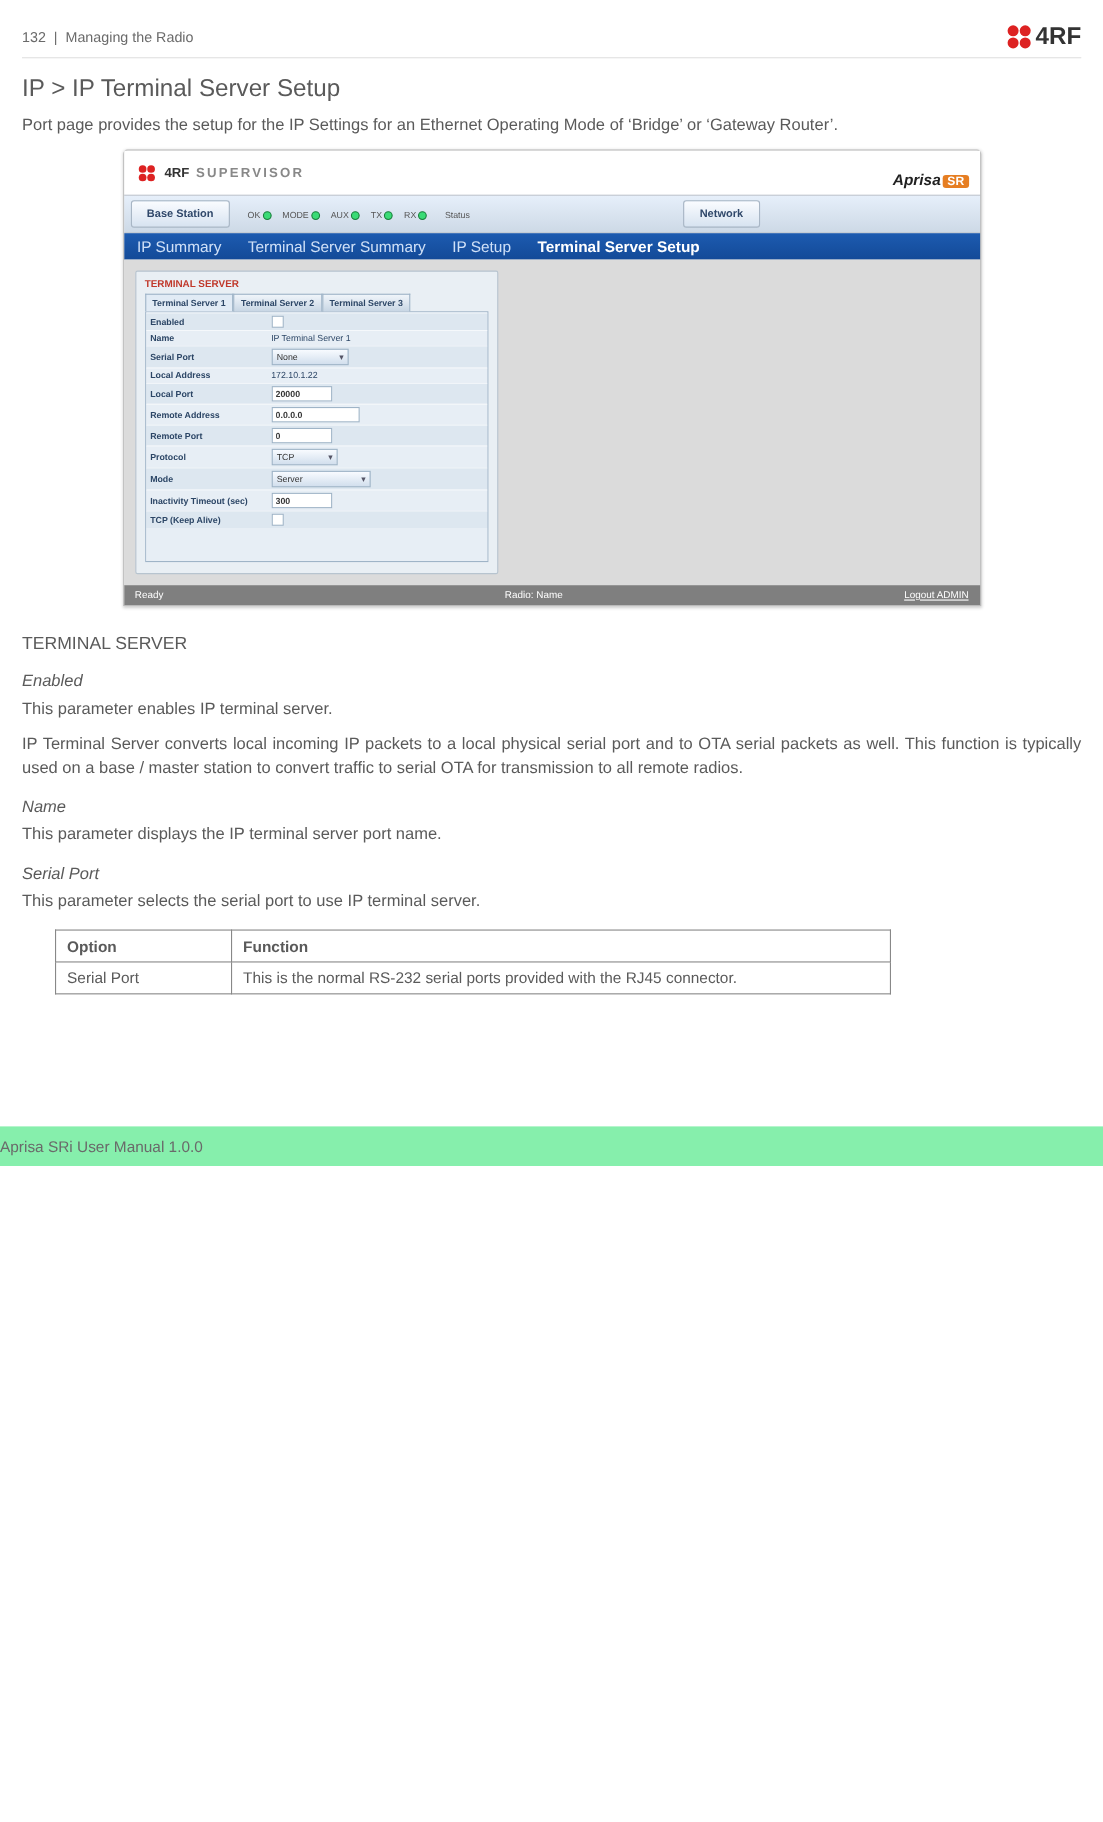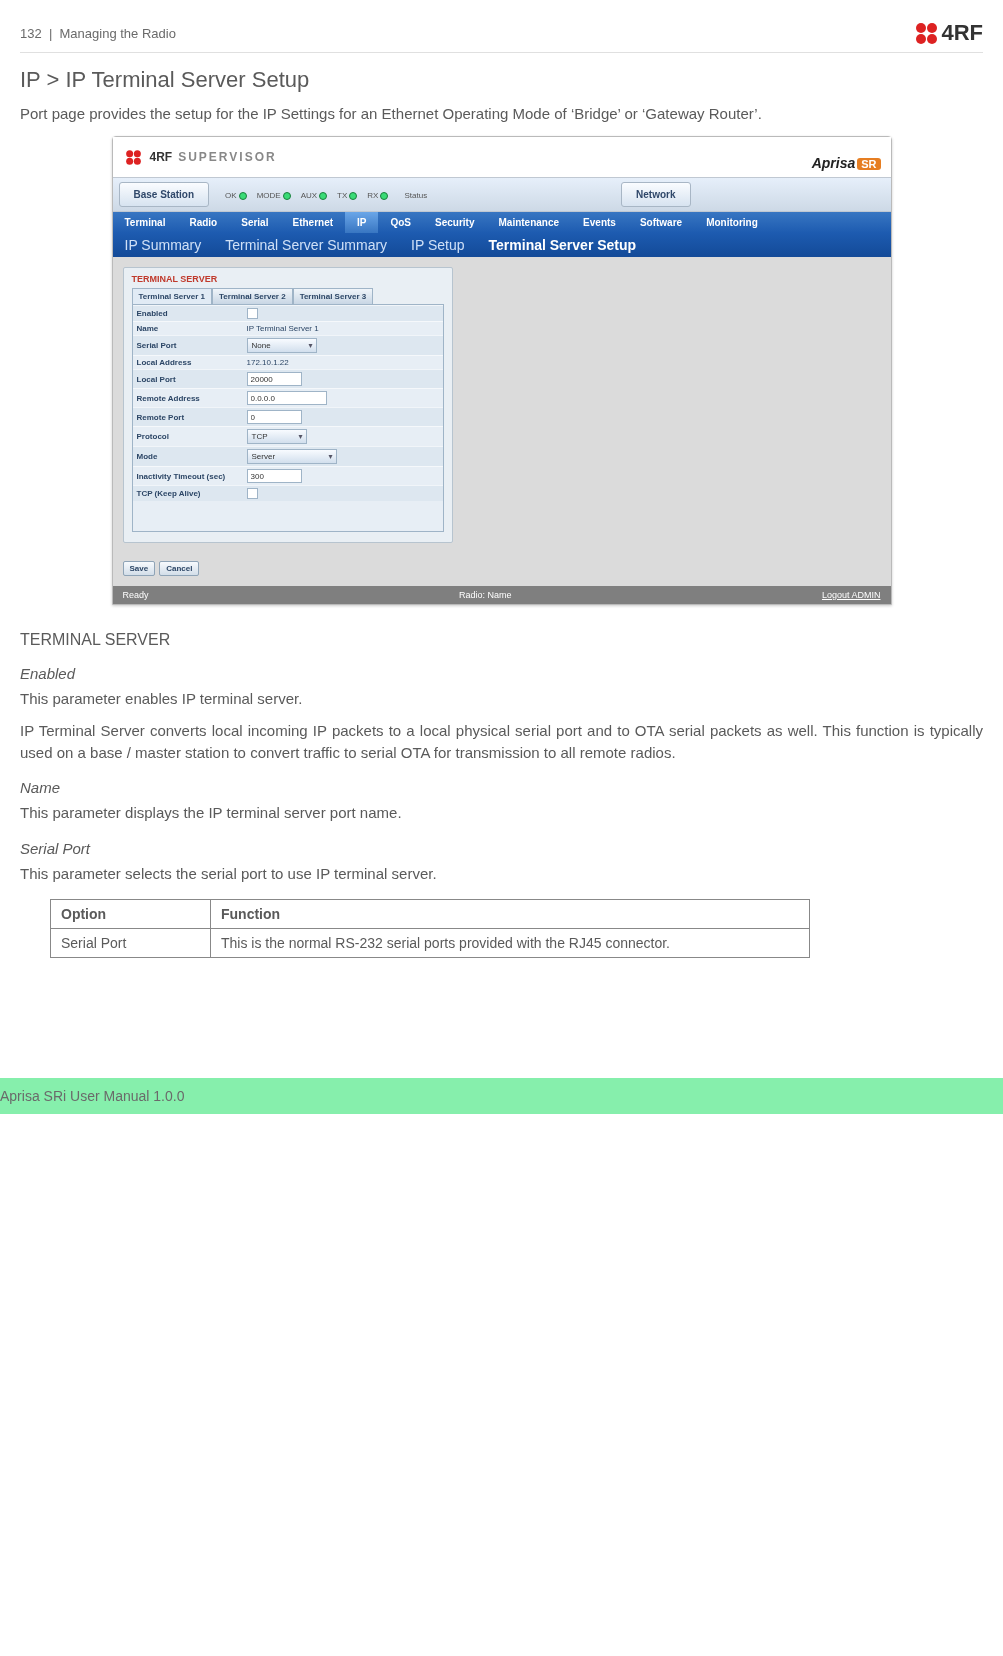--- a/index.html
+++ b/index.html
@@ -130,21 +130,21 @@
     display:flex; align-items:center;
     padding:2px 4px;
     border-top:1px solid rgba(255,255,255,0.6);
     font-size:8px; color:#2c4666; font-weight:bold;
   }
   .form-row:nth-child(odd){ background:#dde7f0;}
   .form-row:nth-child(even){ background:#e7eef5;}
   .form-row .lbl { width:110px; }
   .mini-input {
     background:#fff; border:1px solid #9fb4c7; height:14px;
-    font-size:8px; padding:0 3px; color:#333; font-weight:normal;
+    font-size:8px; padding:0 3px; color:#333; font-weight:bold;
   }
   .mini-select {
     background: linear-gradient(#f8fbff,#d2dfed);
     border:1px solid #9fb4c7; height:15px;
     font-size:8px; padding:0 12px 0 4px; position:relative; font-weight:normal; color:#333;
     display:inline-flex; align-items:center;
   }
   .mini-select::after{content:"▾"; position:absolute; right:3px; color:#556; font-size:8px;}
   .mini-check { width:11px; height:11px; border:1px solid #9fb4c7; background:#fff;}
   .btn-row { margin-top:18px; display:flex; gap:4px;}
@@ -238,33 +238,20 @@
         </span>
       <span class="led-col">
           <span>RX</span>
           <span class="led-dot"></span>
         </span>
       <span class="status-label" style="align-self:flex-end; margin-top:2px;">Status</span>
     </span>
     <span style="flex:1"></span>
     <span class="tab-btn" style="margin-right:200px">Network</span>
   </div>
-  <div class="nav1">
-    <span>Terminal</span>
-    <span>Radio</span>
-    <span>Serial</span>
-    <span>Ethernet</span>
-    <span class="active">IP</span>
-    <span>QoS</span>
-    <span>Security</span>
-    <span>Maintenance</span>
-    <span>Events</span>
-    <span>Software</span>
-    <span>Monitoring</span>
-  </div>
   <div class="nav2">
     <span>IP Summary</span>
     <span>Terminal Server Summary</span>
     <span>IP Setup</span>
     <span class="active">Terminal Server Setup</span>
   </div>
   <div class="shot-body">
     <div class="panel">
       <div class="panel-title">TERMINAL SERVER</div>
       <div class="ts-tabs">
@@ -318,24 +305,20 @@
         <div class="form-row">
             <span class="lbl">Inactivity Timeout (sec)</span>
             <input class="mini-input" style="width: 55px;" value="300">
           </div>
         <div class="form-row">
             <span class="lbl">TCP (Keep Alive)</span>
             <span class="mini-check"></span>
           </div>
         <div style="height:30px; background:#e7eef5;"></div>
       </div>
-    </div>
-    <div class="btn-row">
-      <span class="mini-btn">Save</span>
-      <span class="mini-btn">Cancel</span>
     </div>
   </div>
   <div class="shot-footer">
     <span>Ready</span>
     <span>Radio: Name</span>
     <a href="#">Logout ADMIN</a>
   </div>
 </div>
 
 <h2 class="section">TERMINAL SERVER</h2>

